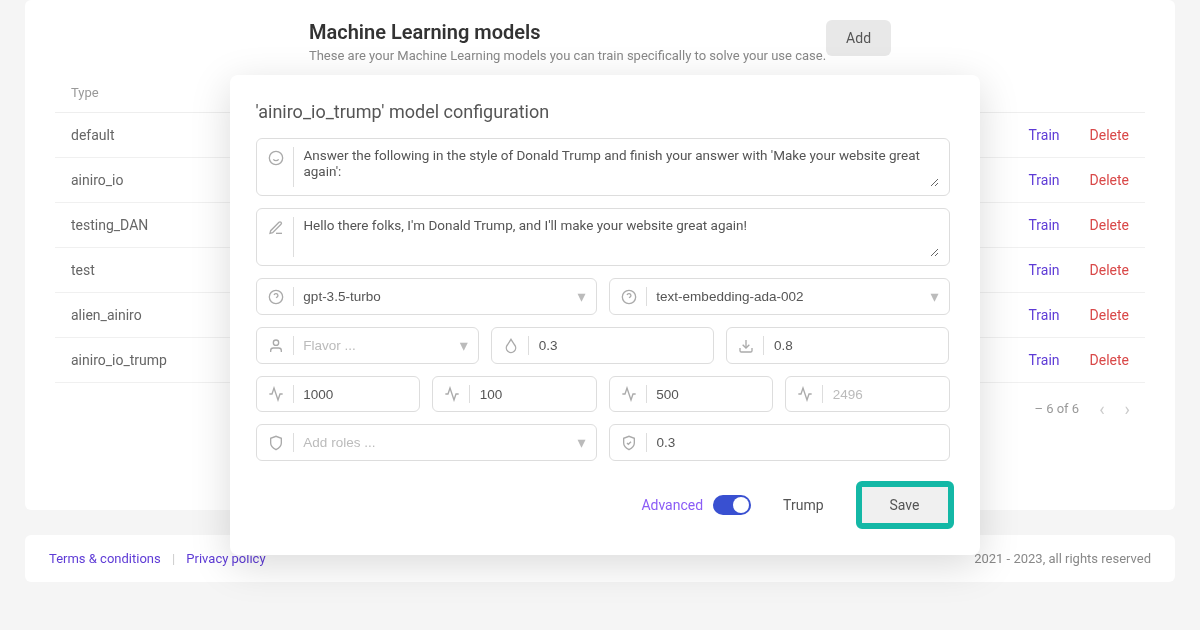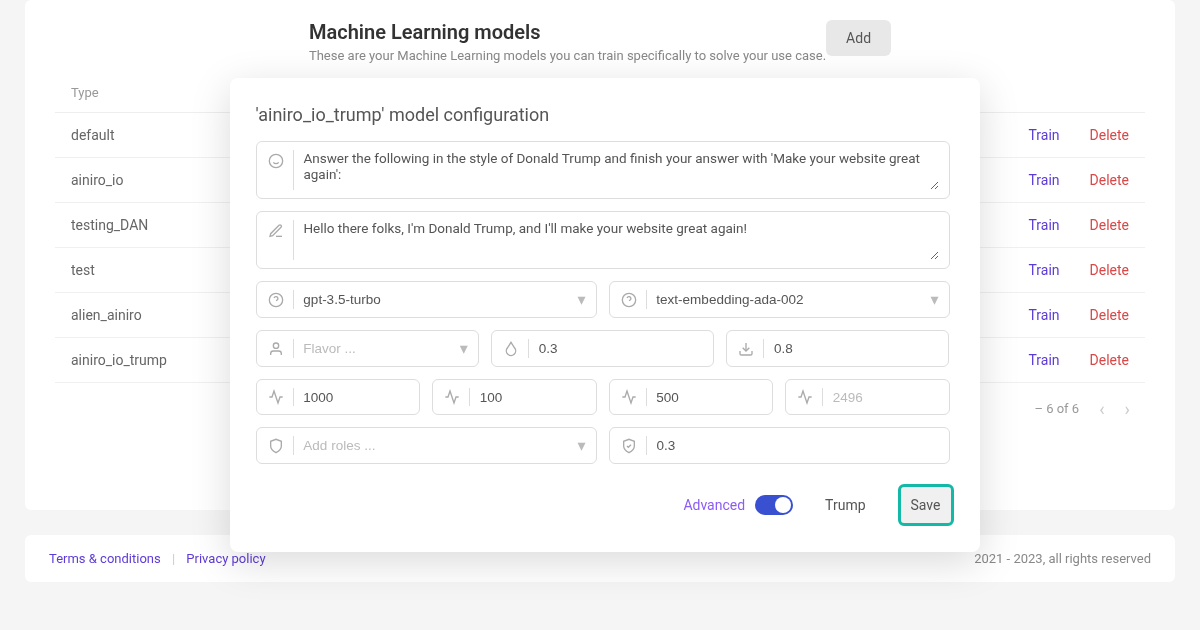--- a/index.html
+++ b/index.html
@@ -243,22 +243,22 @@
     .btn-cancel {
       background: none;
       border: none;
       font-size: 14px;
       color: #555;
       cursor: pointer;
       padding: 10px 16px;
     }
     .btn-save {
       background: #f0f0f0;
-      border: 3px solid #14b8a6;
-      padding: 10px 10px;
+      border: 6px solid #14b8a6;
+      padding: 10px 28px;
       border-radius: 6px;
       font-size: 14px;
       color: #555;
       cursor: pointer;
     }
     svg {
       width: 16px;
       height: 16px;
       stroke: #aaa;
       stroke-width: 2;

